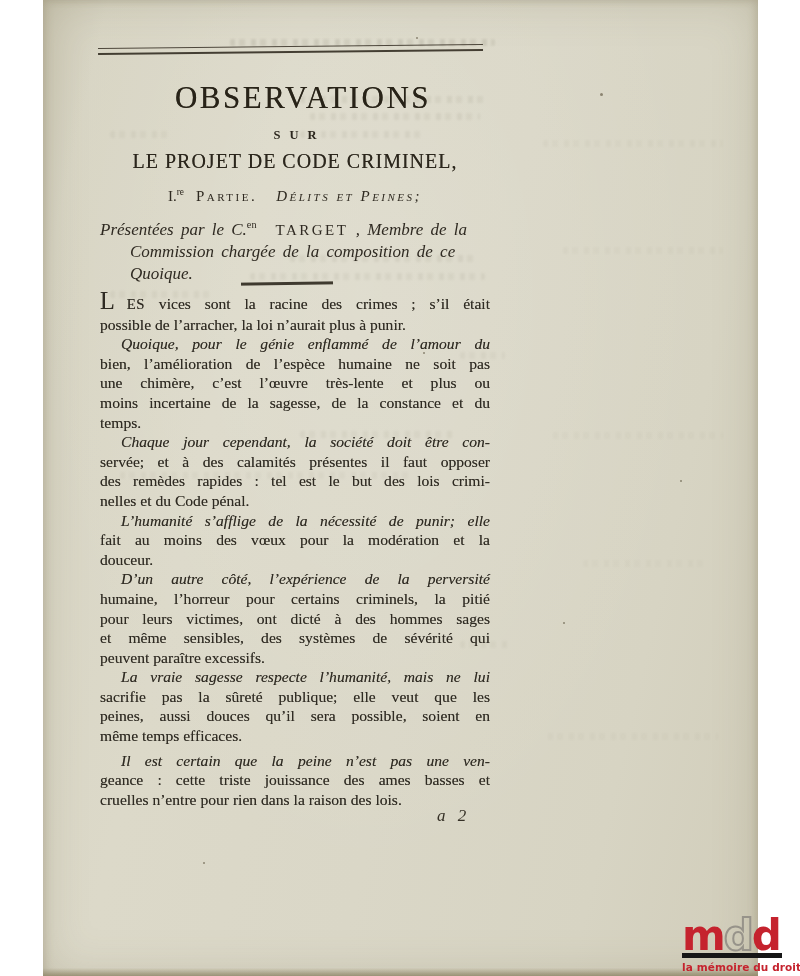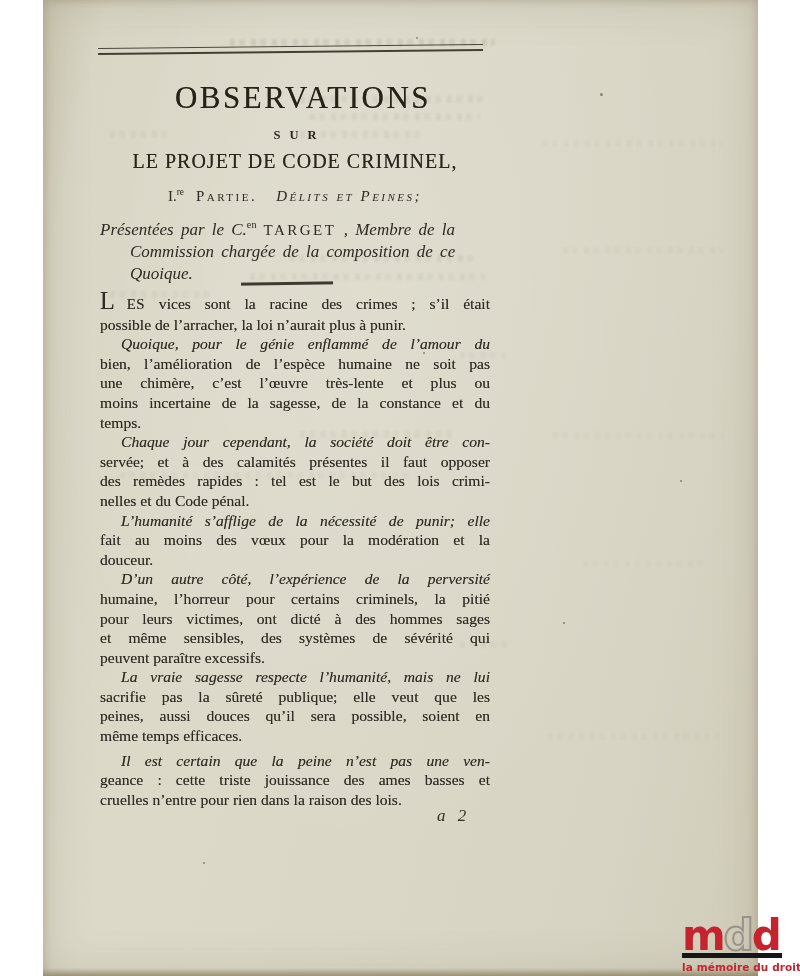--- a/index.html
+++ b/index.html
@@ -54,21 +54,21 @@
   .part-line sup{font-size:.62em;}
   .sc{font-variant:small-caps;letter-spacing:2.5px;margin-left:12px;}
   .sc-italic{font-variant:small-caps;font-style:italic;letter-spacing:2.5px;margin-left:19px;}
   
   .byline{
     position:absolute;left:57px;top:214px;width:394px;
     font-size:17px;line-height:22px;color:#2f2a22;word-spacing:3px;text-align:left;
   }
   .byline .it{font-style:italic;}
   .byline sup{font-size:.6em;}
-  .byline .name{font-style:normal;font-size:15px;letter-spacing:2.5px;margin-left:7px;}
+  .byline .name{font-style:normal;font-size:15px;letter-spacing:2.5px;margin-left:19px;}
   .byline-cont{padding-left:30px;font-style:italic;}
   .short-rule{
     position:absolute;left:198px;top:282px;width:92px;height:2.5px;
     background:rgba(45,40,30,.9);transform:rotate(-.8deg);filter:blur(.2px);
   }
   
   .body-text{
     position:absolute;left:57px;top:294px;width:390px;
     font-size:15.6px;line-height:19.6px;color:#2f2b23;
     text-shadow:0 0 .4px rgba(47,43,35,.55);

